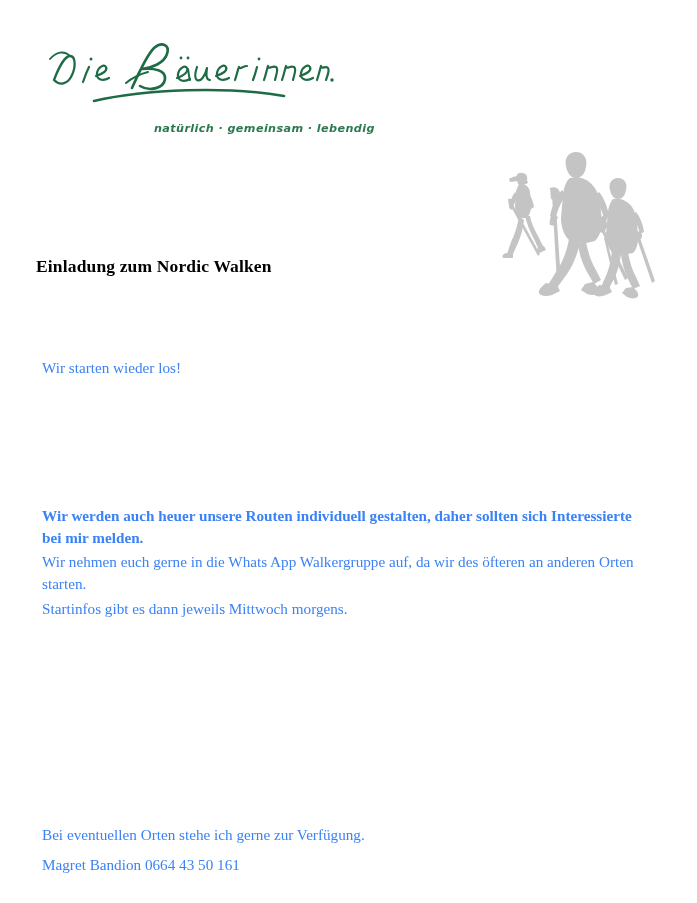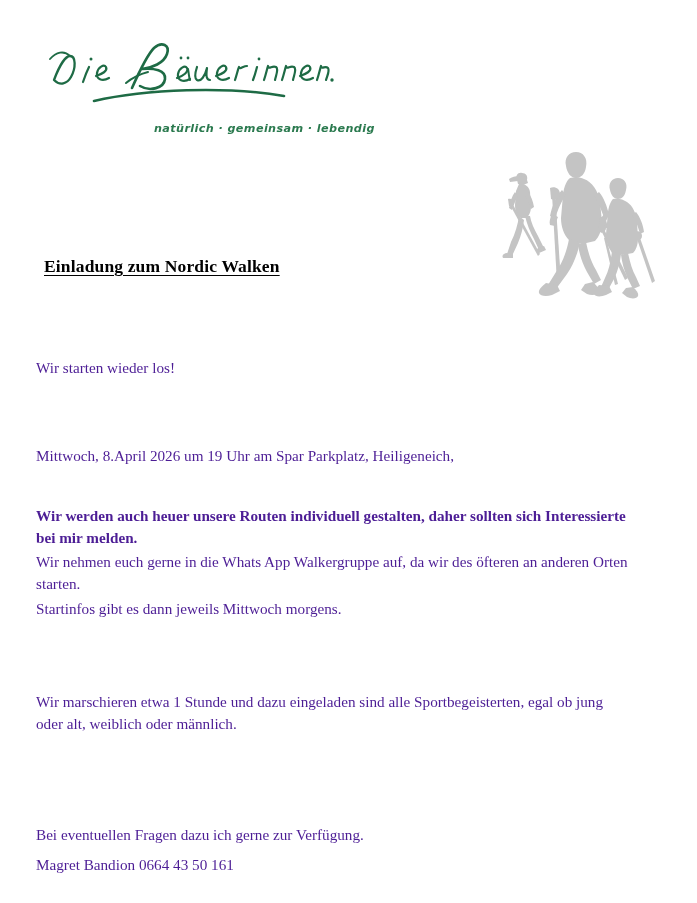--- a/index.html
+++ b/index.html
@@ -58,37 +58,36 @@
     left: 482px;
     top: 150px;
     width: 180px;
     height: 155px;
   }
   #walkers-graphic svg { display: block; }
 
   
   #heading {
     position: absolute;
-    left: 44px;
+    left: 36px;
     top: 256px;
     font-size: 17.5px;
     font-weight: bold;
     letter-spacing: 0.15px;
-    text-decoration: underline;
     text-underline-offset: 3px;
     white-space: nowrap;
   }
 
   
   .para {
     position: absolute;
-    left: 36px;
+    left: 42px;
     font-size: 15.2px;
     line-height: 21.5px;
-    color: #4c1d95;
+    color: #3b82f6;
   }
   #p-start       { top: 357px; width: 500px; }
   #p-saison      { top: 415px; width: 500px; }
   #p-date        { top: 445px; width: 600px; }
   #p-routen      { top: 505px; width: 594px; font-weight: bold; }
   #p-whatsapp    { top: 551px; width: 600px; }
   #p-startinfos  { top: 598px; width: 560px; }
   #p-marschieren { top: 691px; width: 594px; }
   #p-fragen      { top: 824px; width: 520px; }
   #p-contact     { top: 854px; width: 420px; }
@@ -197,21 +196,19 @@
         <path d="M152 82 C156 80 160 82 160 86 C160 90 156 91 153 89 Z"></path>
 
         <path d="M122 88 L124 87 L136 134 L133 135 Z"></path>
       </g>
     </svg>
   </div>
 
   <div id="heading">Einladung zum Nordic Walken</div>
 
   <div class="para" id="p-start">Wir starten wieder los!</div>
-  <div class="para" id="p-date">Mittwoch, 8.April 2026 um 19 Uhr am Spar Parkplatz, Heiligeneich,</div>
   <div class="para" id="p-routen">Wir werden auch heuer unsere Routen individuell gestalten, daher sollten sich Interessierte bei mir melden.</div>
   <div class="para" id="p-whatsapp">Wir nehmen euch gerne in die Whats App Walkergruppe auf, da wir des öfteren an anderen Orten starten.</div>
   <div class="para" id="p-startinfos">Startinfos gibt es dann jeweils Mittwoch morgens.</div>
-  <div class="para" id="p-marschieren">Wir marschieren etwa 1 Stunde und dazu eingeladen sind alle Sportbegeisterten, egal ob jung oder alt, weiblich oder männlich.</div>
-  <div class="para" id="p-fragen">Bei eventuellen Fragen dazu ich gerne zur Verfügung.</div>
+  <div class="para" id="p-fragen">Bei eventuellen Orten stehe ich gerne zur Verfügung.</div>
   <div class="para" id="p-contact">Magret Bandion 0664 43 50 161</div>
 
 </div>
 
 </body></html>

